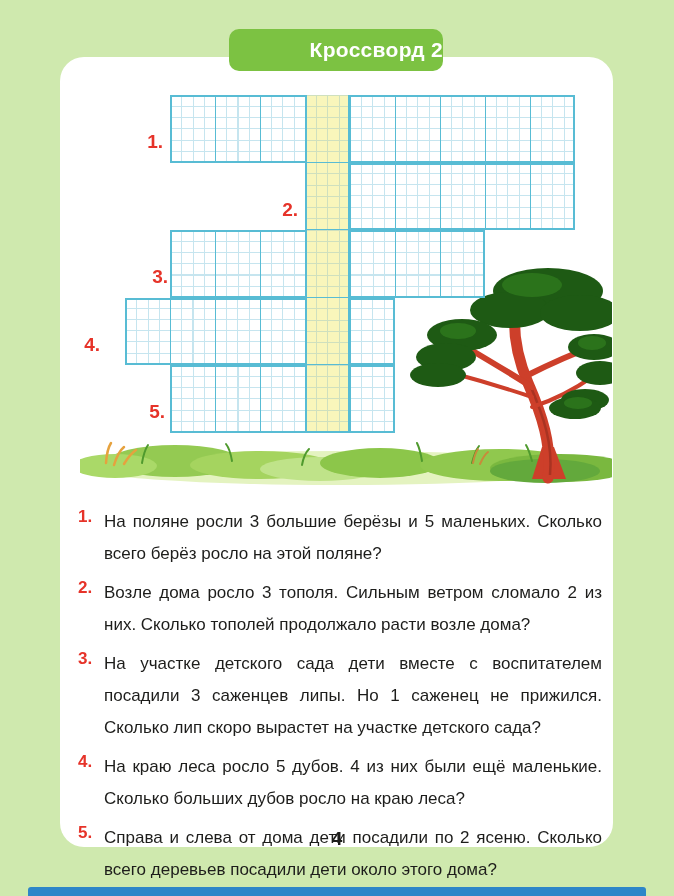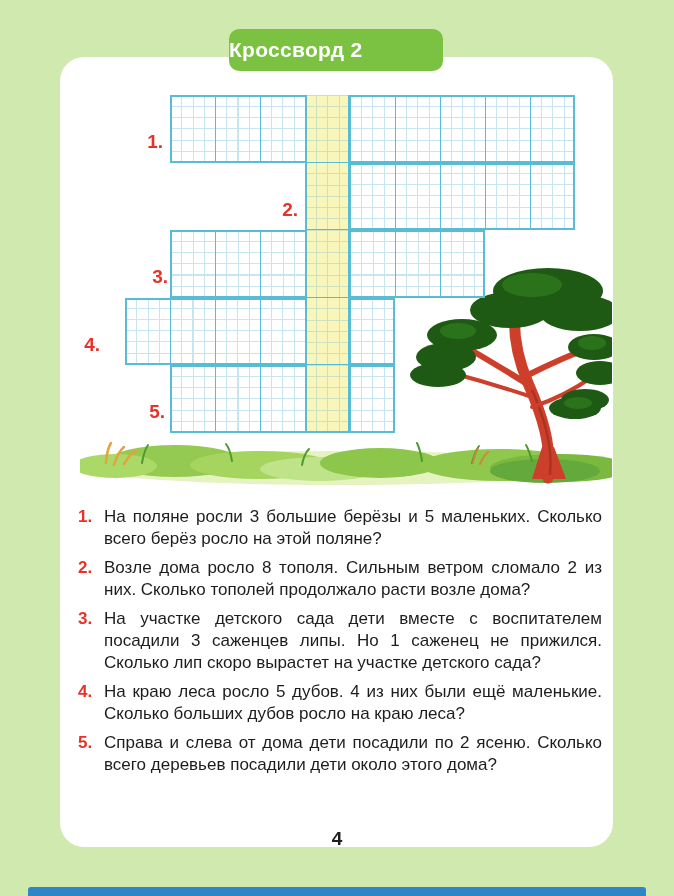--- a/index.html
+++ b/index.html
@@ -8,21 +8,21 @@
     background:#cfe9ae; overflow:hidden;
     font-family:"Liberation Sans", sans-serif;
   }
   .card {
     position:absolute; left:60px; top:57px; width:553px; height:790px;
     background:#ffffff; border-radius:24px;
   }
   .badge {
     position:absolute; left:229px; top:29px; width:214px; height:42px;
     background:#7cc242; border-radius:10px; z-index:6;
-    display:flex; align-items:center; justify-content:flex-start;
+    display:flex; align-items:center; justify-content:flex-end;
     color:#ffffff; font-weight:bold; font-size:21px; letter-spacing:.3px;
   }
   
   .cw-row {
     position:absolute; box-sizing:border-box; height:67.5px;
     border:2px solid #58bcd4; background-color:#ffffff;
     background-origin:border-box;
     background-image:
       repeating-linear-gradient(90deg, #58bcd4 0 1px, transparent 1px 45px),
       repeating-linear-gradient(0deg,  #c6e5ef 0 1px, transparent 1px 11.25px),
@@ -52,21 +52,21 @@
   .l2 { left:268px; top:198.5px; }
   .l3 { left:138px; top:266px;   }
   .l4 { left:70px;  top:333.5px; }
   .l5 { left:135px; top:401px;   }
   
   .illustration { position:absolute; left:80px; top:255px; width:532px; height:240px; z-index:1; }
   
   .questions { position:absolute; left:78px; top:506px; width:524px; z-index:2; }
   .q  { display:flex; margin-bottom:7px; }
   .qn { flex:none; width:26px; color:#e63329; font-weight:bold; font-size:17px; line-height:22px; }
-  .qt { flex:1; color:#1d1d1b; font-size:17px; line-height:22px; text-align:justify; }
+  .qt { flex:1; color:#1d1d1b; font-size:17px; line-height:32px; text-align:justify; }
   .pageno {
     position:absolute; left:0; right:0; top:828px; text-align:center;
     color:#1d1d1b; font-weight:bold; font-size:19px; z-index:4;
   }
   .bottom-bar {
     position:absolute; left:28px; right:28px; bottom:0; height:9px;
     background:#2e86c8; border-radius:3px 3px 0 0;
   }
 </style>
 </head>
@@ -155,21 +155,21 @@
     </g>
   </svg>
 
   <div class="questions">
     <div class="q">
       <span class="qn">1.</span>
       <span class="qt">На поляне росли 3 большие берёзы и 5 маленьких. Сколько всего берёз росло на этой поляне?</span>
     </div>
     <div class="q">
       <span class="qn">2.</span>
-      <span class="qt">Возле дома росло 8 тополя. Сильным ветром сломало 2 из них. Сколько тополей продолжало расти возле дома?</span>
+      <span class="qt">Возле дома росло 3 тополя. Сильным ветром сломало 2 из них. Сколько тополей продолжало расти возле дома?</span>
     </div>
     <div class="q">
       <span class="qn">3.</span>
       <span class="qt">На участке детского сада дети вместе с воспитателем посадили 3 саженцев липы. Но 1 саженец не прижился. Сколько лип скоро вырастет на участке детского сада?</span>
     </div>
     <div class="q">
       <span class="qn">4.</span>
       <span class="qt">На краю леса росло 5 дубов. 4 из них были ещё маленькие. Сколько больших дубов росло на краю леса?</span>
     </div>
     <div class="q">

